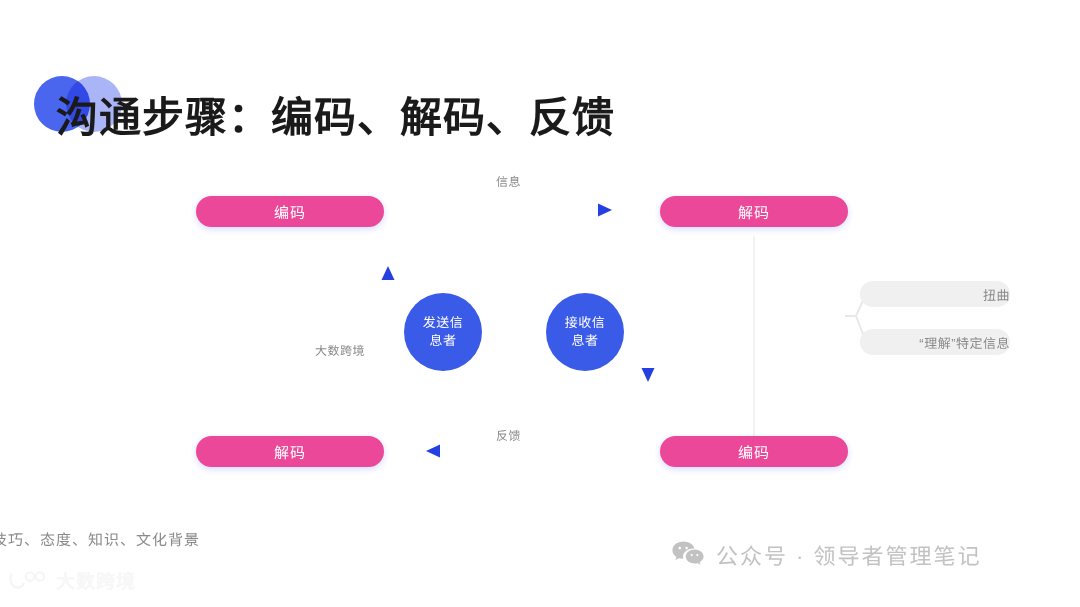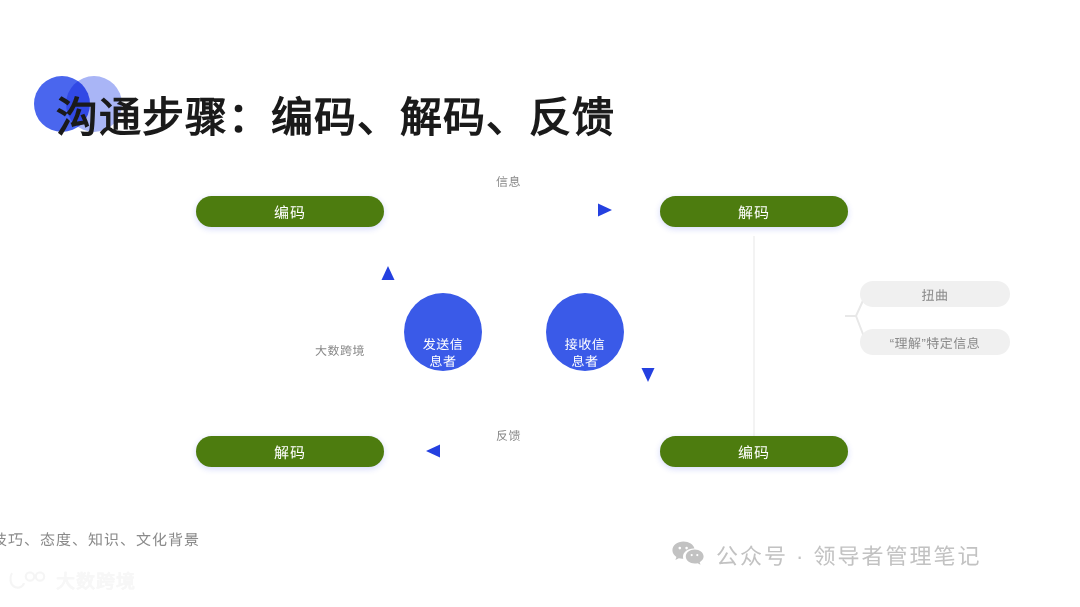--- a/index.html
+++ b/index.html
@@ -73,55 +73,55 @@
     width: 1080px;
     height: 607px;
   }
 
   .pill {
     position: absolute;
     display: flex;
     align-items: center;
     justify-content: center;
     border-radius: 999px;
-    background: #4d7c0f;
+    background: #ec4899;
     color: #ffffff;
     font-size: 15px;
     font-weight: 500;
     letter-spacing: 1px;
     box-shadow: 0 2px 6px rgba(23, 51, 232, 0.18);
   }
   .pill.encode-top   { left: 196px; top: 196px; width: 188px; height: 31px; }
   .pill.decode-top   { left: 660px; top: 196px; width: 188px; height: 31px; }
   .pill.decode-bot   { left: 196px; top: 436px; width: 188px; height: 31px; }
   .pill.encode-bot   { left: 660px; top: 436px; width: 188px; height: 31px; }
 
   .actor {
     position: absolute;
     display: flex;
-    align-items: flex-end;
+    align-items: center;
     justify-content: center;
     text-align: center;
     border-radius: 50%;
     background: #3a5ae8;
     color: #ffffff;
     font-size: 13px;
     font-weight: 500;
     line-height: 1.35;
     letter-spacing: 0.5px;
   }
   .actor.sender   { left: 404px; top: 293px; width: 78px; height: 78px; }
   .actor.receiver { left: 546px; top: 293px; width: 78px; height: 78px; }
   .actor span { display: block; width: 44px; }
 
   .gray-pill {
     position: absolute;
     display: flex;
     align-items: center;
-    justify-content: center;
+    justify-content: flex-end;
     border-radius: 999px;
     background: #f0f0f0;
     color: #8a8a8a;
     font-size: 13px;
     letter-spacing: 0.5px;
     white-space: nowrap;
   }
   .gray-pill.noise     { left: 656px; top: 303px; width: 188px; height: 27px; }
   .gray-pill.distort   { left: 860px; top: 281px; width: 150px; height: 26px; }
   .gray-pill.understood{ left: 860px; top: 329px; width: 150px; height: 26px; }

